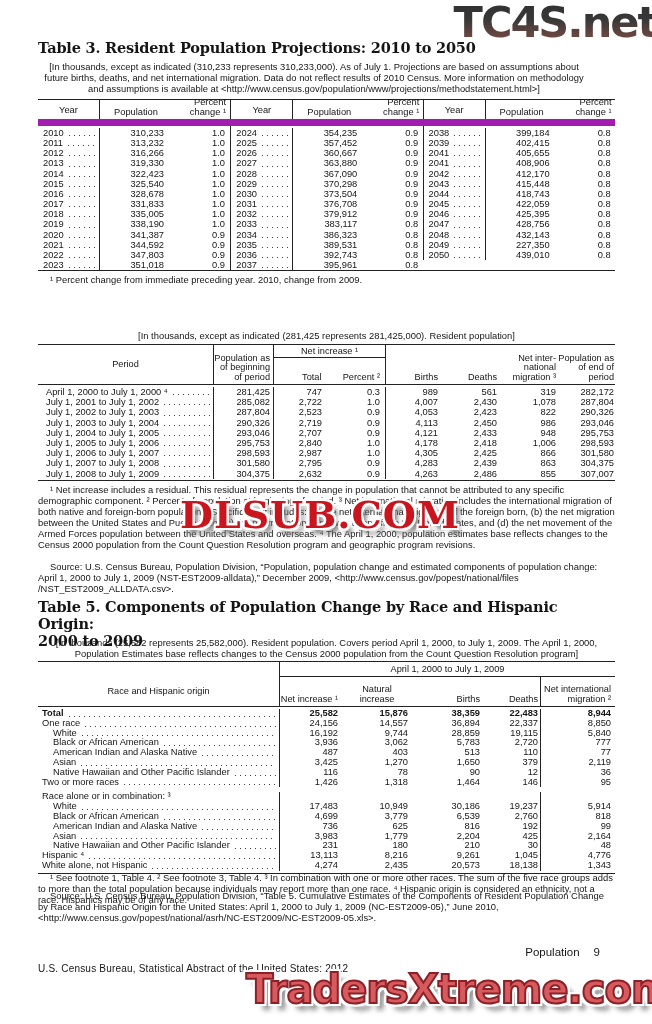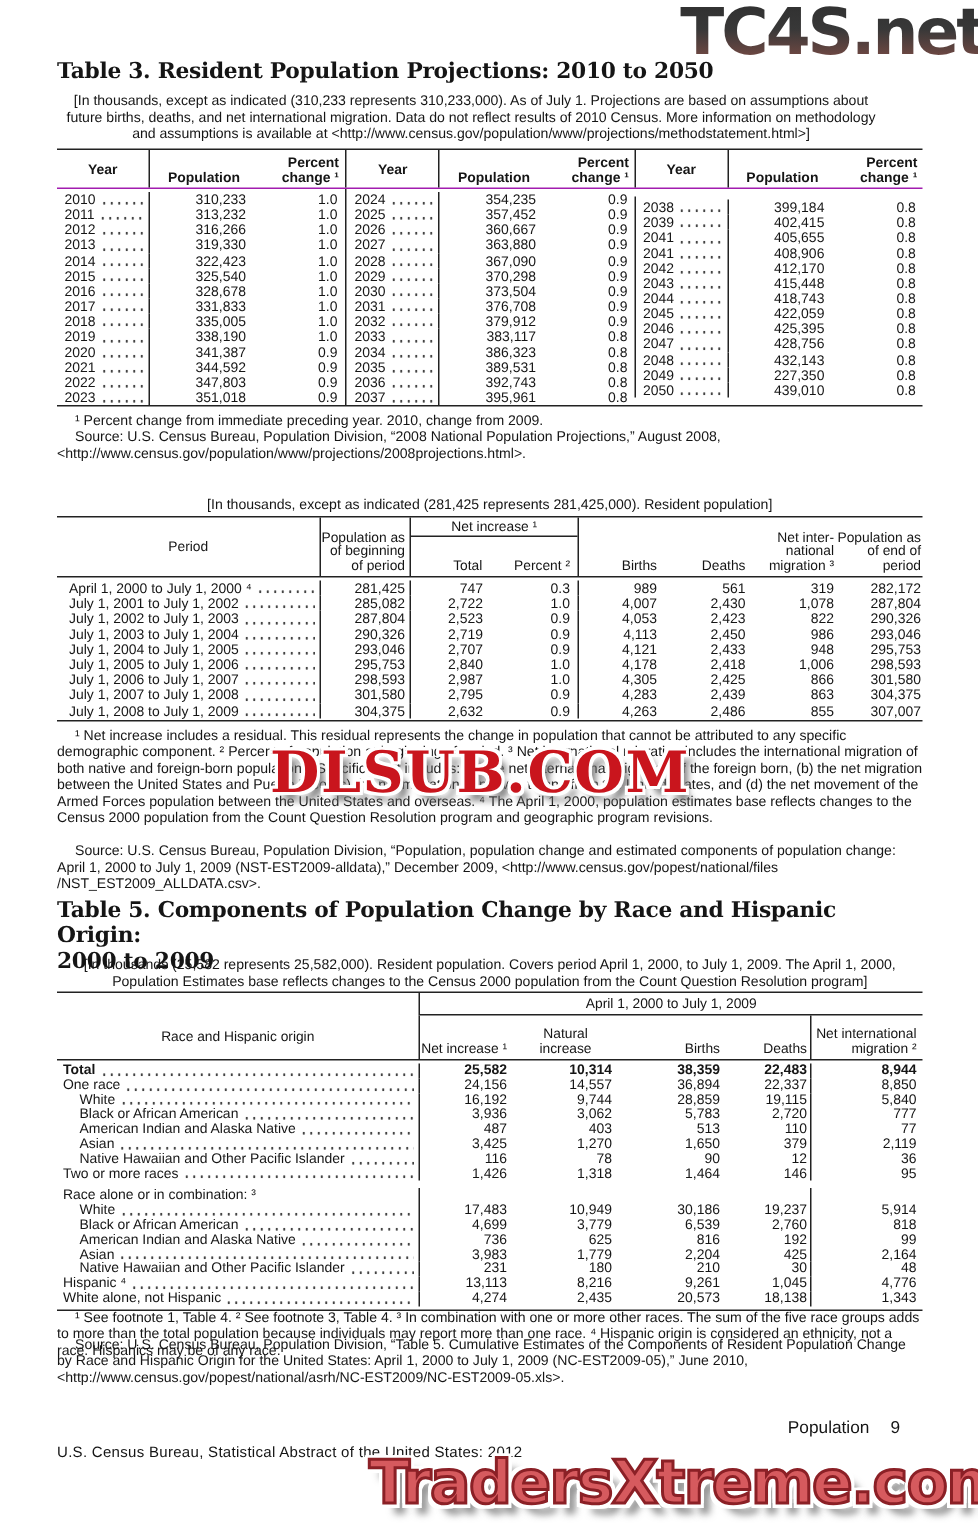--- a/index.html
+++ b/index.html
@@ -35,28 +35,28 @@
   .num{text-align:right;}
   .dots{flex:1;height:4px;align-self:flex-end;margin:0 3px 1px 3px;
         background-image:radial-gradient(circle,#444 0.8px,transparent 0.95px);
         background-size:5px 3px;background-repeat:repeat-x;background-position:left bottom;}
   .bold{font-weight:bold;}
   .gap{margin-top:5px;}
 
   
   .t3{left:38px;top:99px;width:577px;border-top:1.5px solid #222;border-bottom:1.5px solid #222;
       font-size:9.3px;}
-  .t3-head{display:flex;height:26px;border-bottom:1px solid #a21caf;font-weight:bold;}
+  .t3-head{display:flex;height:26px;border-bottom:7px solid #a21caf;}
   .gh{width:192.3px;display:flex;align-items:flex-end;}
   .gh + .gh{border-left:1px solid #222;}
   .gh-year{width:62px;align-self:stretch;display:flex;align-items:center;justify-content:center;
            border-right:1px solid #222;}
   .gh-pop{width:76px;text-align:center;padding:0 4px 2px 0;}
   .gh-pct{width:53px;text-align:right;padding:0 3px 2px 0;line-height:10px;}
-  .t3-body{display:flex;align-items:center;}
+  .t3-body{display:flex;align-items:flex-start;}
   .t3-group{width:192.3px;padding-top:2px;}
   .t3-group + .t3-group{border-left:1px solid #222;}
   .t3-row{display:flex;line-height:10.15px;}
   .t3-yr{width:62px;display:flex;padding-left:5px;border-right:1px solid #222;}
   .t3-pop{width:76px;padding-right:12px;}
   .t3-pct{width:53px;padding-right:4px;}
 
   
   .t4{left:38px;top:344px;width:577px;border-top:1.5px solid #222;border-bottom:1.5px solid #222;
       font-size:9.3px;}
@@ -476,21 +476,20 @@
               <span class="dots"></span>
             </span>
           <span class="t3-pop num">439,010</span>
           <span class="t3-pct num">0.8</span>
         </div>
         </div>
     </div>
   </div>
 
   <p class="abs fn" style="left:38px;top:274px;width:577px;">¹ Percent change from immediate preceding year. 2010, change from 2009.</p>
-  <p class="abs fn" style="left:38px;top:285px;width:577px;">Source: U.S. Census Bureau, Population Division, “2008 National Population Projections,” August 2008, &lt;http://www.census.gov/population/www/projections/2008projections.html&gt;.</p>
 
   <p class="abs note" style="left:38px;top:330px;width:577px;">[In thousands, except as indicated (281,425 represents 281,425,000). Resident population]</p>
 
   <div class="abs t4">
     <div class="t4-head">
       <div class="t4h-period">Period</div>
       <div class="t4h-begin">Population as of beginning of period</div>
       <div class="t4h-net">
         <div class="t4h-netspan">Net increase ¹</div>
         <div class="t4h-netsub">
@@ -647,21 +646,21 @@
       <div class="t5h-mig">Net international migration ²</div>
     </div>
     <div class="t5-body">
 
     <div class="t5-row bold">
         <span class="t5-stub">
             <span class="t5-lbl">Total</span>
             <span class="dots"></span>
           </span>
         <span class="t5-ni num">25,582</span>
-        <span class="t5-nat num">10,314</span>
+        <span class="t5-nat num">15,876</span>
         <span class="t5-births num">38,359</span>
         <span class="t5-deaths num">22,483</span>
         <span class="t5-mig num">8,944</span>
       </div>
         <div class="t5-row">
         <span class="t5-stub">
             <span class="t5-lbl">One race</span>
             <span class="dots"></span>
           </span>
         <span class="t5-ni num">24,156</span>

